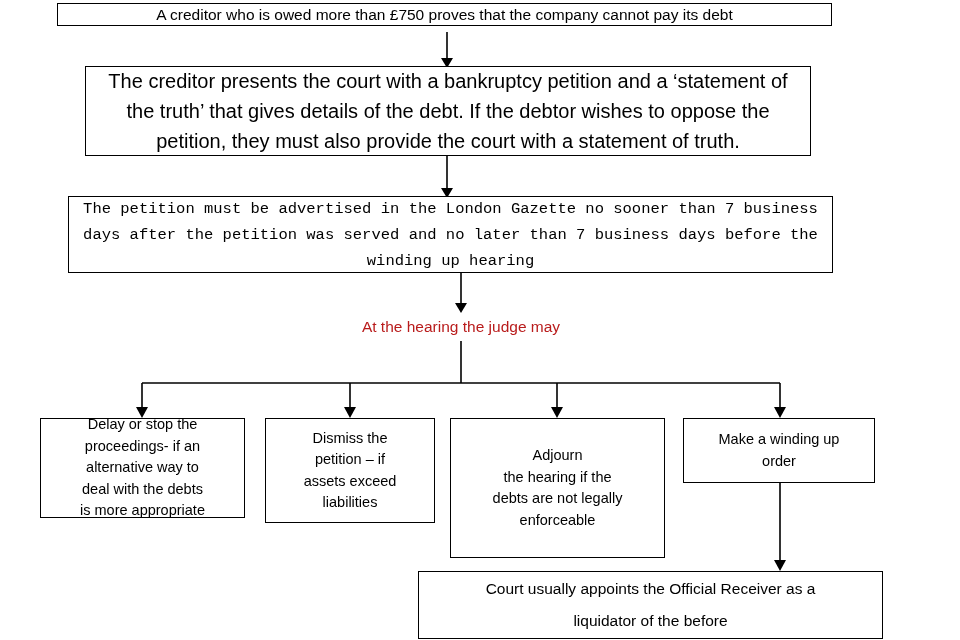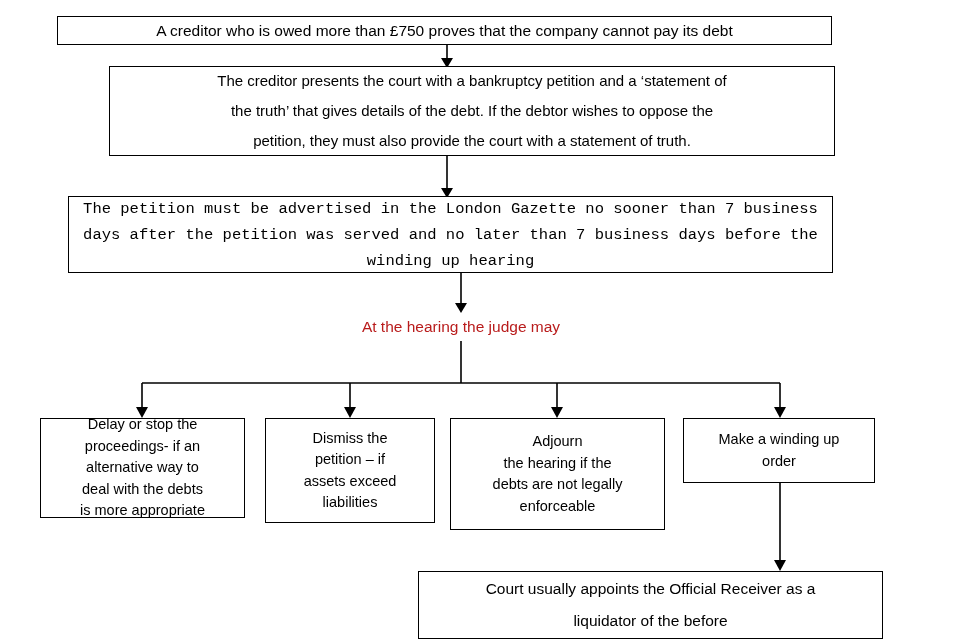--- a/index.html
+++ b/index.html
@@ -40,21 +40,21 @@
     background: transparent;
     border: none;
     display: flex;
     align-items: center;
     justify-content: center;
     text-align: center;
     color: #b91c1c;
   }
   
   .t-head   { font-size: 15.5px; line-height: 20px; }
-  .t-para   { font-size: 15px; line-height: 30px; margin-left: 24px; }
+  .t-para   { font-size: 20px; line-height: 30px; }
   .t-para3  { font-size: 15.5px; line-height: 26px; font-family: Liberation Mono, monospace; }
   .t-label  { font-size: 15.5px; line-height: 22px; }
   .t-leaf   { font-size: 14.5px; line-height: 21.5px; }
   .t-final  { font-size: 15.5px; line-height: 32px; }
 
   
   svg#wires {
     position: absolute;
     left: 0;
     top: 0;
@@ -97,21 +97,21 @@
     <line x1="557" y1="383" x2="557" y2="407"></line>
     <polygon class="arrowhead" points="551,407 563,407 557,418"></polygon>
 
     <line x1="780" y1="383" x2="780" y2="407"></line>
     <polygon class="arrowhead" points="774,407 786,407 780,418"></polygon>
 
     <line x1="780" y1="483" x2="780" y2="560"></line>
     <polygon class="arrowhead" points="774,560 786,560 780,571"></polygon>
   </svg>
 
-  <div class="node t-head" style="left:57px; top:16px; width:775px; height:29px;">
+  <div class="node t-head" style="left:57px; top:3px; width:775px; height:23px;">
     <span class="txt">A creditor who is owed more than £750 proves that the company cannot pay its debt</span>
   </div>
 
   <div class="node t-para" style="left:85px; top:66px; width:726px; height:90px;">
     <span class="txt">The creditor presents the court with a bankruptcy petition and a ‘statement of
 the truth’ that gives details of the debt.  If the debtor wishes to oppose the
 petition, they must also provide the court with a statement of truth.</span>
   </div>
 
   <div class="node t-para3" style="left:68px; top:196px; width:765px; height:77px;">
@@ -132,21 +132,21 @@
 is more appropriate</span>
   </div>
 
   <div class="node t-leaf" style="left:265px; top:418px; width:170px; height:105px;">
     <span class="txt">Dismiss the
 petition – if
 assets exceed
 liabilities</span>
   </div>
 
-  <div class="node t-leaf" style="left:450px; top:418px; width:215px; height:112px;align-items:center;">
+  <div class="node t-leaf" style="left:450px; top:418px; width:215px; height:140px;align-items:center;">
     <span class="txt">Adjourn
 the hearing if the
 debts are not legally
 enforceable</span>
   </div>
 
   <div class="node t-leaf" style="left:683px; top:418px; width:192px; height:65px;">
     <span class="txt">Make a winding up
 order</span>
   </div>

